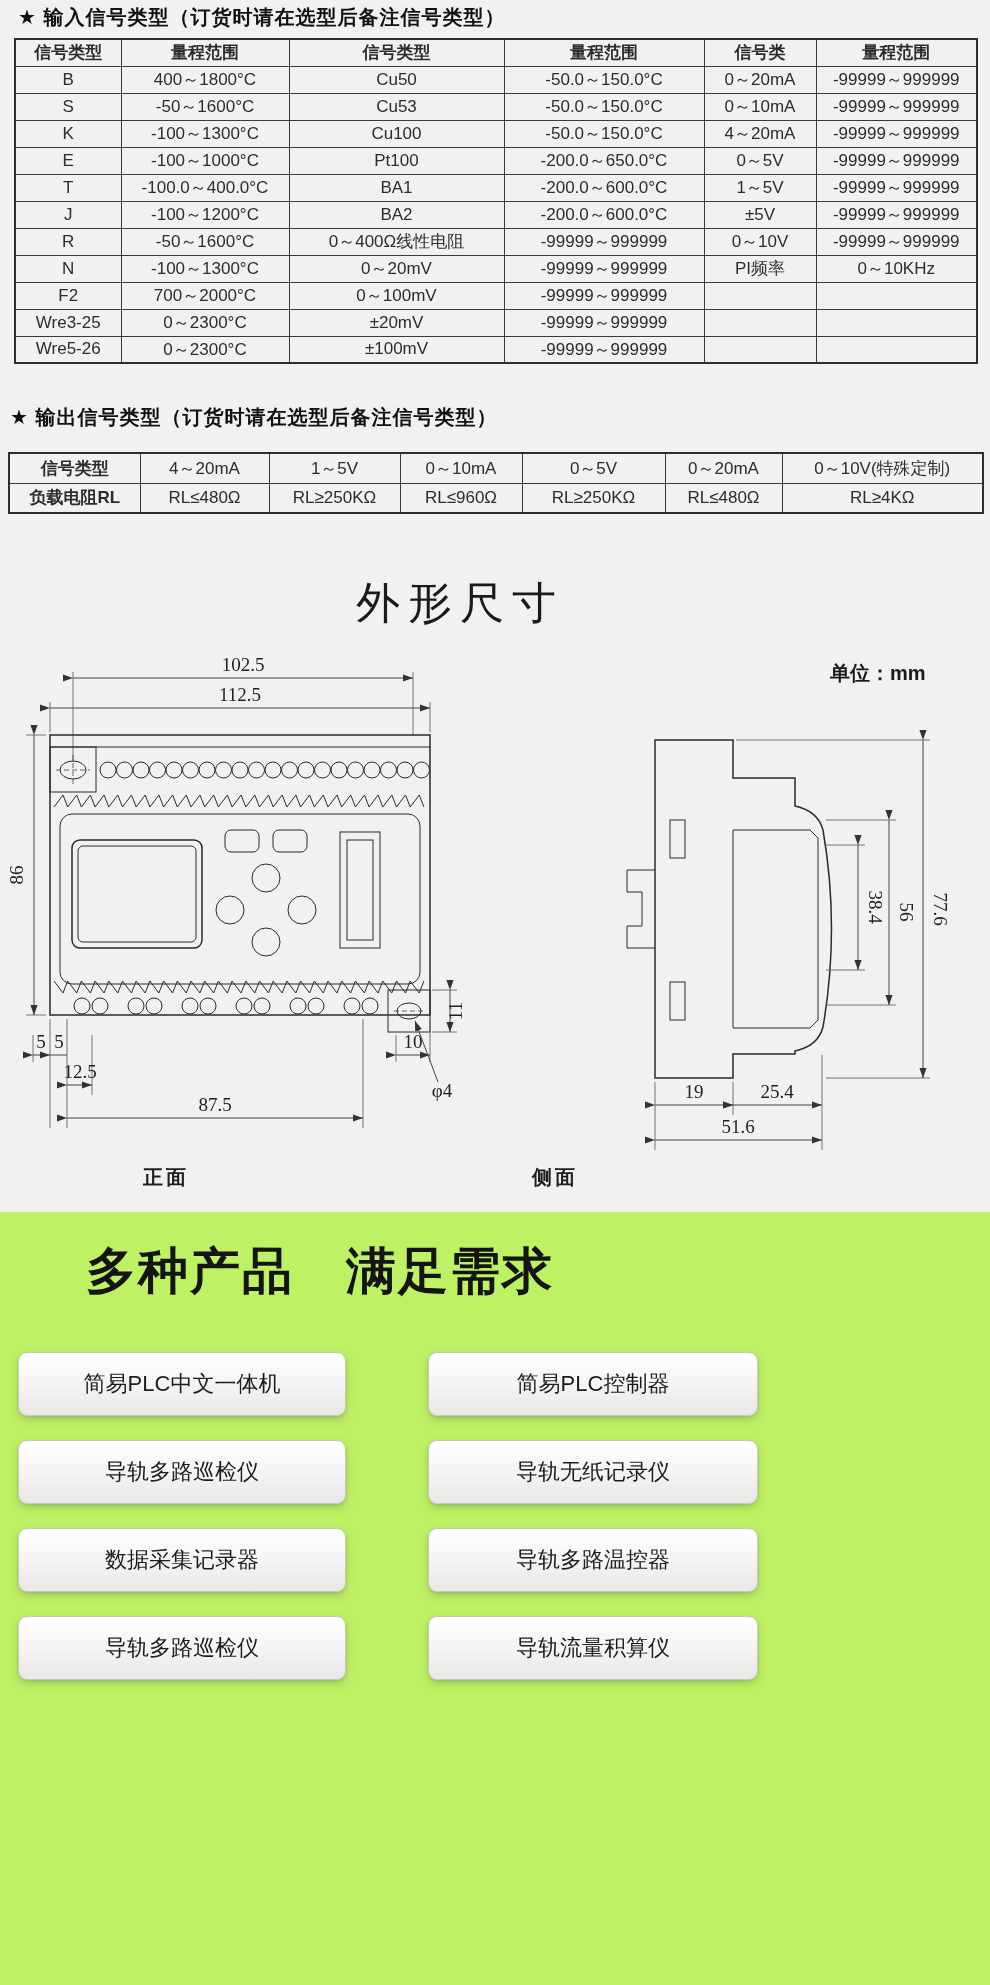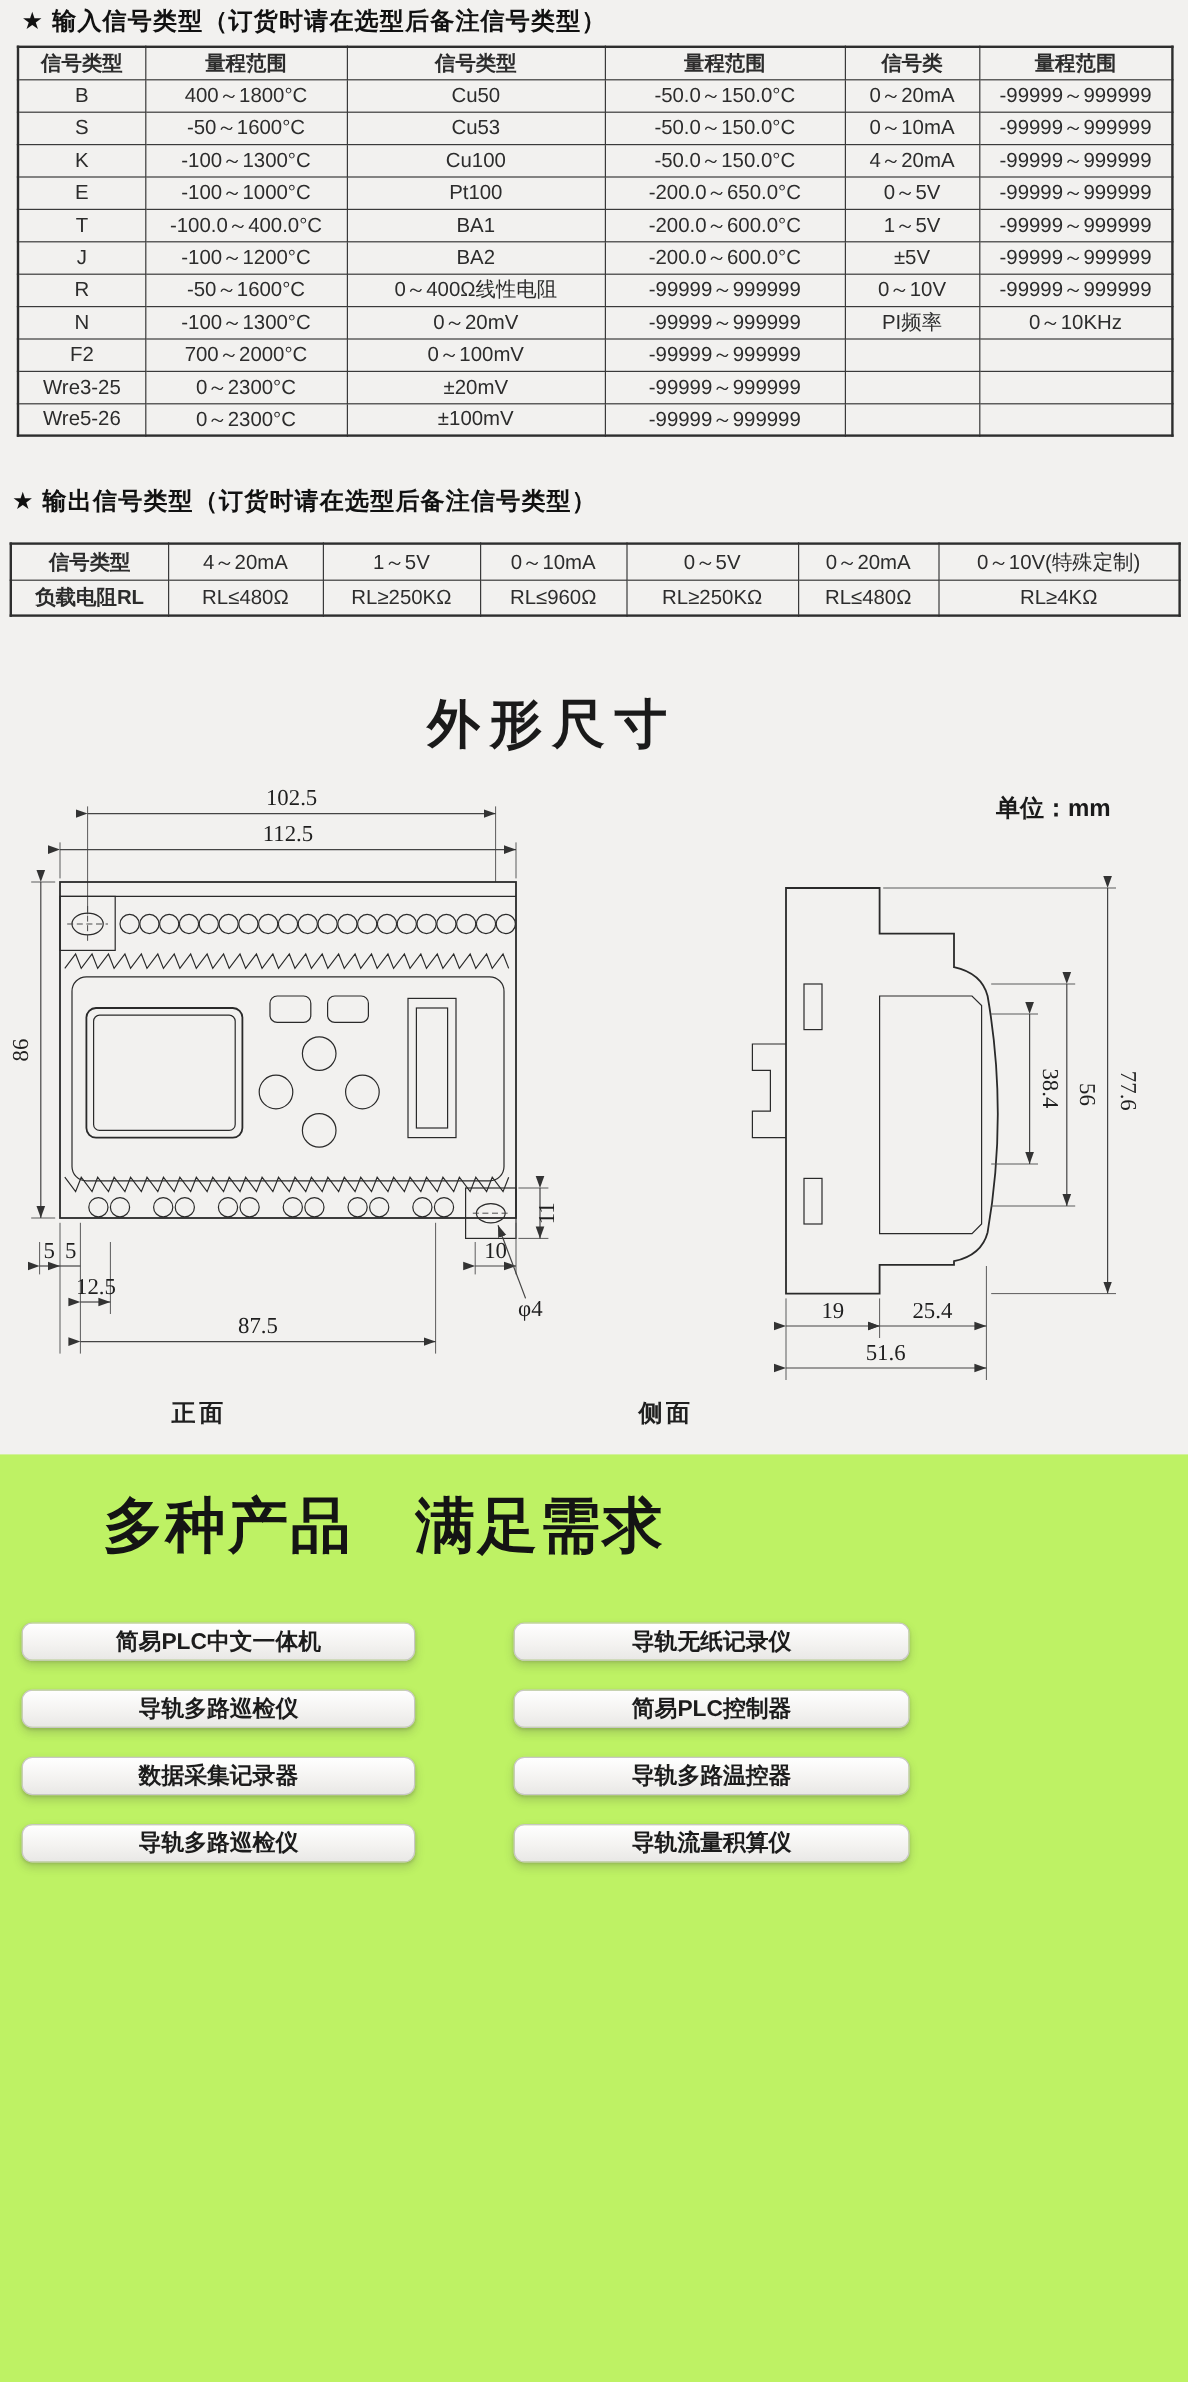--- a/index.html
+++ b/index.html
@@ -14,42 +14,42 @@
   table.spec { border-collapse:collapse; table-layout:fixed; border:2px solid #2e2e2e; background:transparent; }
   table.spec th, table.spec td {
     border:1px solid #3a3a3a; text-align:center; vertical-align:middle;
     font-size:17px; padding:0 2px; white-space:nowrap; overflow:hidden; color:#2c2c2c;
   }
   table.spec th { font-weight:bold; }
   #input-table tr { height:27px; }
   #output-table tr { height:30px; }
   #output-table td:first-child { font-weight:bold; }
 
-  .dim-heading { font-size:44px; font-weight:bold; color:#1a1a1a; letter-spacing:8px; text-align:center; width:920px; }
+  .dim-heading { font-size:44px; font-weight:normal; color:#1a1a1a; letter-spacing:8px; text-align:center; width:920px; }
   .unit-label { font-size:20px; font-weight:bold; color:#1a1a1a; }
   .view-label { font-size:20px; font-weight:bold; color:#1f1f1f; letter-spacing:3px; }
 
   svg { display:block; }
   .draw { stroke:#2a2a2a; fill:none; stroke-width:1.5; }
   .thin { stroke:#2a2a2a; fill:none; stroke-width:1; }
   .dimline { stroke:#444; fill:none; stroke-width:1; }
   .ext { stroke:#555; fill:none; stroke-width:0.8; }
   .dash { stroke:#444; stroke-width:0.8; fill:none; stroke-dasharray:5 3; }
   .dimtext { font-family:"Liberation Serif","DejaVu Serif",serif; font-size:19px; fill:#1f1f1f; }
 
   .big-heading { font-size:50px; font-weight:800; color:#141414; white-space:nowrap; letter-spacing:2px; }
 
   .btn-col { display:flex; flex-direction:column; }
   .product-btn {
-    height:32px; margin-bottom:24px; border-radius:9px;
+    height:64px; margin-bottom:24px; border-radius:9px;
     background:linear-gradient(180deg,#ffffff 0%,#f4f3f1 55%,#e9e8e6 100%);
     border:1px solid #c8c7c5;
     box-shadow:0 4px 8px rgba(60,60,60,0.22), 0 1px 2px rgba(60,60,60,0.15);
     display:flex; align-items:center; justify-content:center;
-    font-size:19px; font-weight:700; color:#1c1c1c; white-space:nowrap; cursor:pointer;
+    font-size:22px; font-weight:400; color:#1c1c1c; white-space:nowrap; cursor:pointer;
   }
 </style>
 </head>
 <body>
 
 <div id="page">
   <div id="top-bg"></div>
 
   <div class="abs section-title" style="left:18px; top:4px;">★ 输入信号类型（订货时请在选型后备注信号类型）</div>
 
@@ -367,18 +367,18 @@
 
   <div class="abs big-heading" style="left:86px; top:1238px;">多种产品　满足需求</div>
 
   <div class="abs btn-col" style="left:18px; top:1352px; width:328px;">
       <div class="product-btn">简易PLC中文一体机</div>
       <div class="product-btn">导轨多路巡检仪</div>
       <div class="product-btn">数据采集记录器</div>
       <div class="product-btn">导轨多路巡检仪</div>
     </div>
   <div class="abs btn-col" style="left:428px; top:1352px; width:330px;">
+      <div class="product-btn">简易PLC控制器</div>
       <div class="product-btn">导轨无纸记录仪</div>
-      <div class="product-btn">简易PLC控制器</div>
       <div class="product-btn">导轨多路温控器</div>
       <div class="product-btn">导轨流量积算仪</div>
     </div>
 </div>
 
 </body></html>

